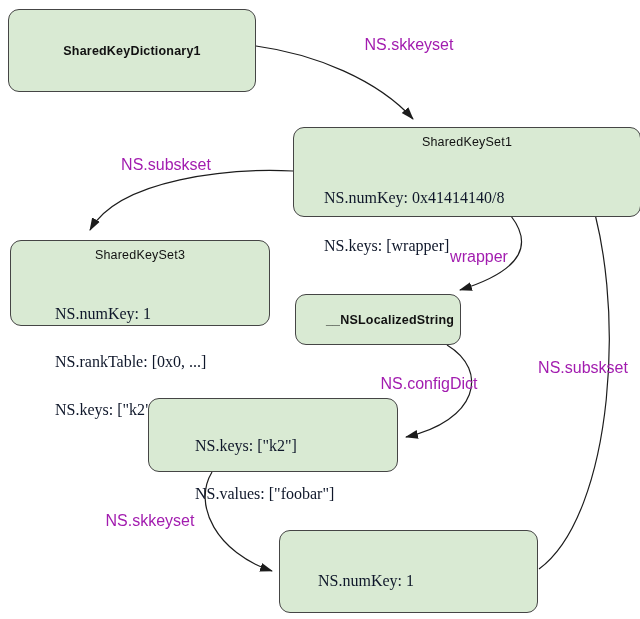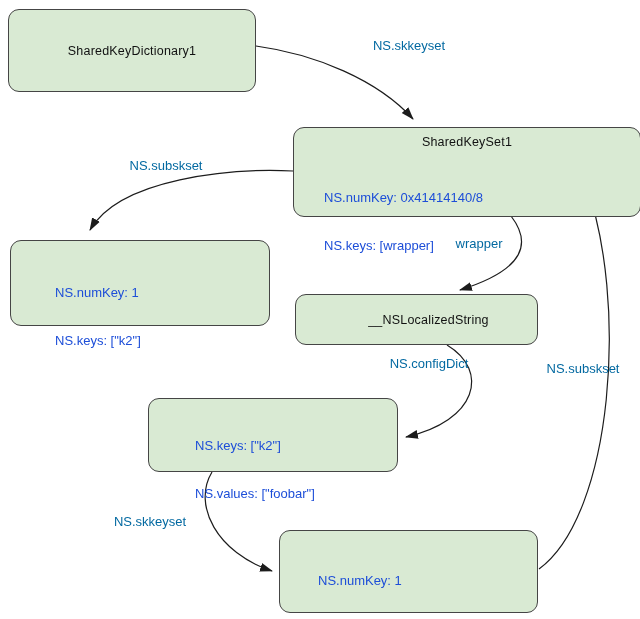--- a/index.html
+++ b/index.html
@@ -21,34 +21,34 @@
     color:#111111;
   }
   .node .title{
     text-align:center;
     font-size:12.5px;
     color:#111111;
     padding-top:7px;
     letter-spacing:0.2px;
   }
   .node.title-only{display:flex;align-items:center;justify-content:center;}
-  .node.title-only .title{padding-top:0;}
+  .node.title-only .title{padding-top:0;font-weight:bold;}
   .node .body{
     margin-top:9px;
-    font-family:Liberation Sans, sans-serif;
-    font-size:13px;
+    font-family:Liberation Serif, serif;
+    font-size:16px;
     line-height:16px;
-    color:#1d4ed8;
+    color:#0f172a;
     white-space:pre;
   }
   .edge-label{
     position:absolute;
     transform:translate(-50%,-50%);
-    font-size:13px;
-    color:#0369a1;
+    font-size:16px;
+    color:#a21caf;
     white-space:nowrap;
   }
   
   #node-skset1 .body{padding-left:30px;}
   #node-skset3 .body{padding-left:44px;margin-top:12px;}
   #node-skdict2 .body{padding-left:46px;margin-top:7px;}
   #node-skset2 .body{padding-left:38px;margin-top:10px;}
 </style>
 </head>
 <body>
@@ -75,45 +75,47 @@
 
   <div class="node" id="node-skset1" style="left:293px;top:127px;width:348px;height:90px;">
     <div class="title">SharedKeySet1</div>
     <div class="body">
       <div>NS.numKey: 0x41414140/8</div>
       <div>NS.keys: [wrapper]</div>
     </div>
   </div>
 
   <div class="node" id="node-skset3" style="left:10px;top:240px;width:260px;height:86px;">
+    <div class="title">SharedKeySet3</div>
     <div class="body">
       <div>NS.numKey: 1</div>
+      <div>NS.rankTable: [0x0, ...]</div>
       <div>NS.keys: ["k2"]</div>
     </div>
   </div>
 
-  <div class="node title-only" id="node-nslocalizedstring" style="left:295px;top:294px;width:243px;height:51px;padding-left:24px;">
+  <div class="node title-only" id="node-nslocalizedstring" style="left:295px;top:294px;width:166px;height:51px;padding-left:24px;">
     <div class="title">__NSLocalizedString</div>
   </div>
 
   <div class="node" id="node-skdict2" style="left:148px;top:398px;width:250px;height:74px;">
     <div class="body">
       <div>NS.keys: ["k2"]</div>
       <div>NS.values: ["foobar"]</div>
     </div>
   </div>
 
   <div class="node" id="node-skset2" style="left:279px;top:530px;width:259px;height:83px;">
     <div class="body">
       <div>NS.numKey: 1</div>
       
       
     </div>
   </div>
 
   <div class="edge-label" style="left:409px;top:45px;">NS.skkeyset</div>
   <div class="edge-label" style="left:166px;top:165px;">NS.subskset</div>
-  <div class="edge-label" style="left:479px;top:243px;">wrapper</div>
-  <div class="edge-label" style="left:429px;top:363px;">NS.configDict</div>
+  <div class="edge-label" style="left:479px;top:257px;">wrapper</div>
+  <div class="edge-label" style="left:429px;top:384px;">NS.configDict</div>
   <div class="edge-label" style="left:150px;top:521px;">NS.skkeyset</div>
   <div class="edge-label" style="left:583px;top:368px;">NS.subskset</div>
 
 </div>
 
 </body></html>

